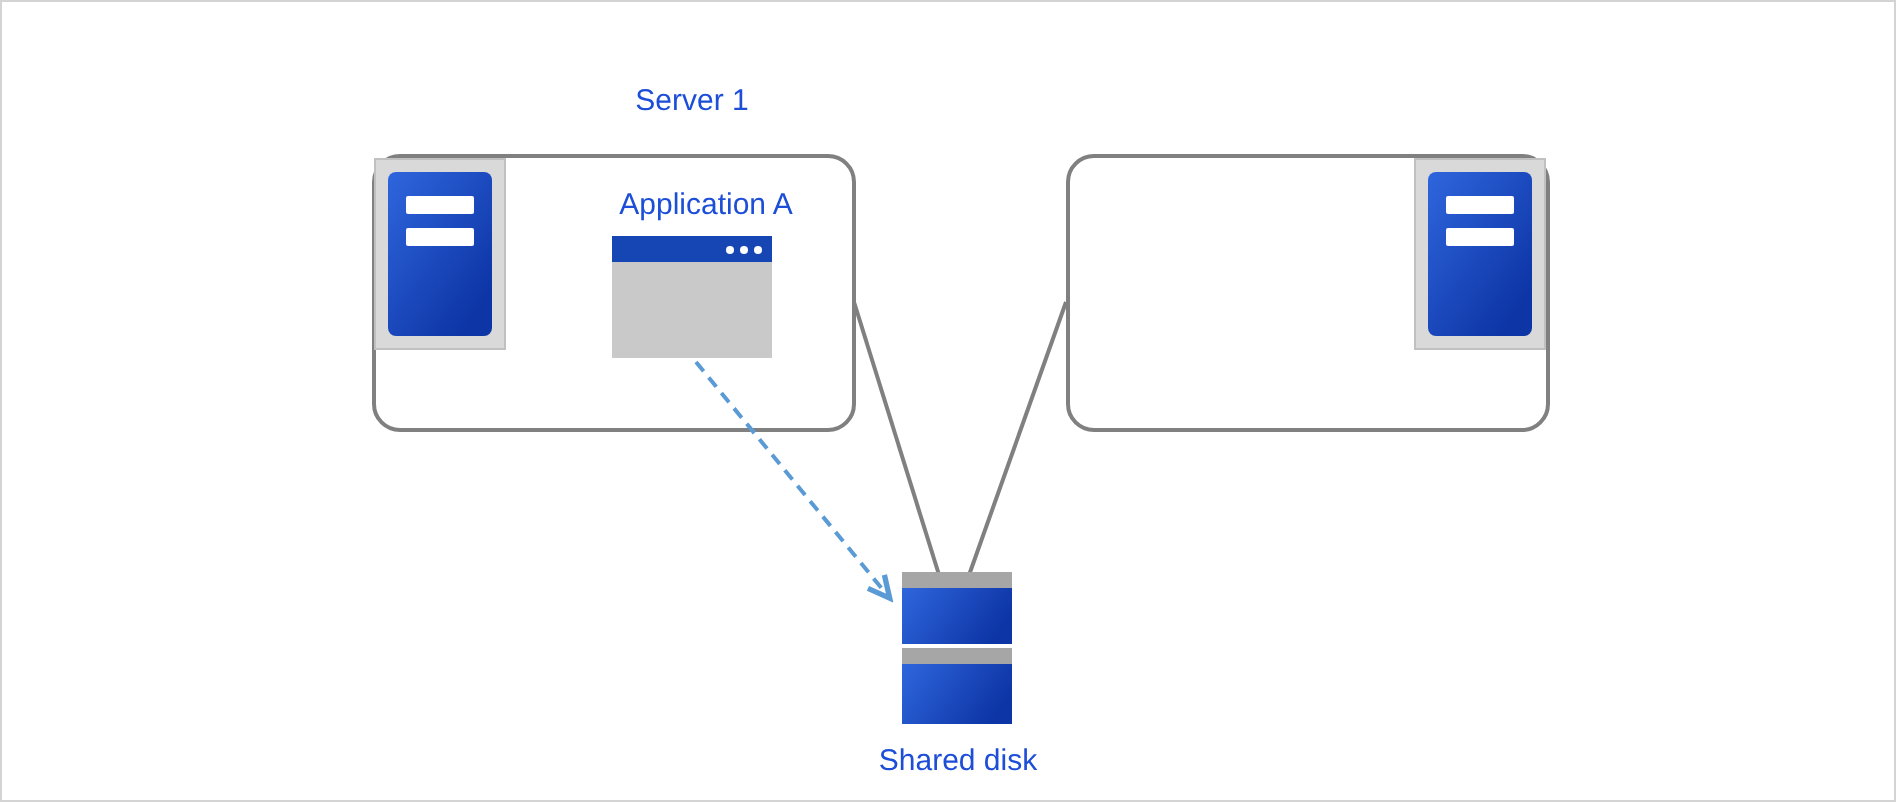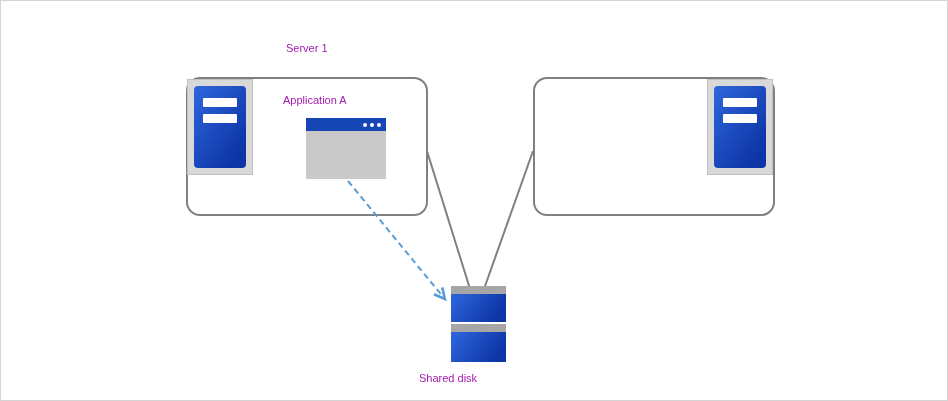--- a/index.html
+++ b/index.html
@@ -12,23 +12,23 @@
     position: relative;
     width: 948px;
     height: 401px;
     background: #ffffff;
     border: 1px solid #d4d4d4;
     box-sizing: border-box;
     overflow: hidden;
   }
   .lbl {
     position: absolute;
-    font-size: 11px;
-    color: #a21caf;
-    text-align: left;
+    font-size: 15px;
+    color: #1d4ed8;
+    text-align: center;
     white-space: nowrap;
   }
   #server1-label { left: 285px; top: 41px; width: 120px; }
   #server2-label { left: 555px; top: 41px; width: 120px; }
   #application-label { left: 282px; top: 93px; width: 140px; }
   #shared-disk-label { left: 418px; top: 371px; width: 120px; }
 
   .server-box {
     position: absolute;
     width: 242px;

